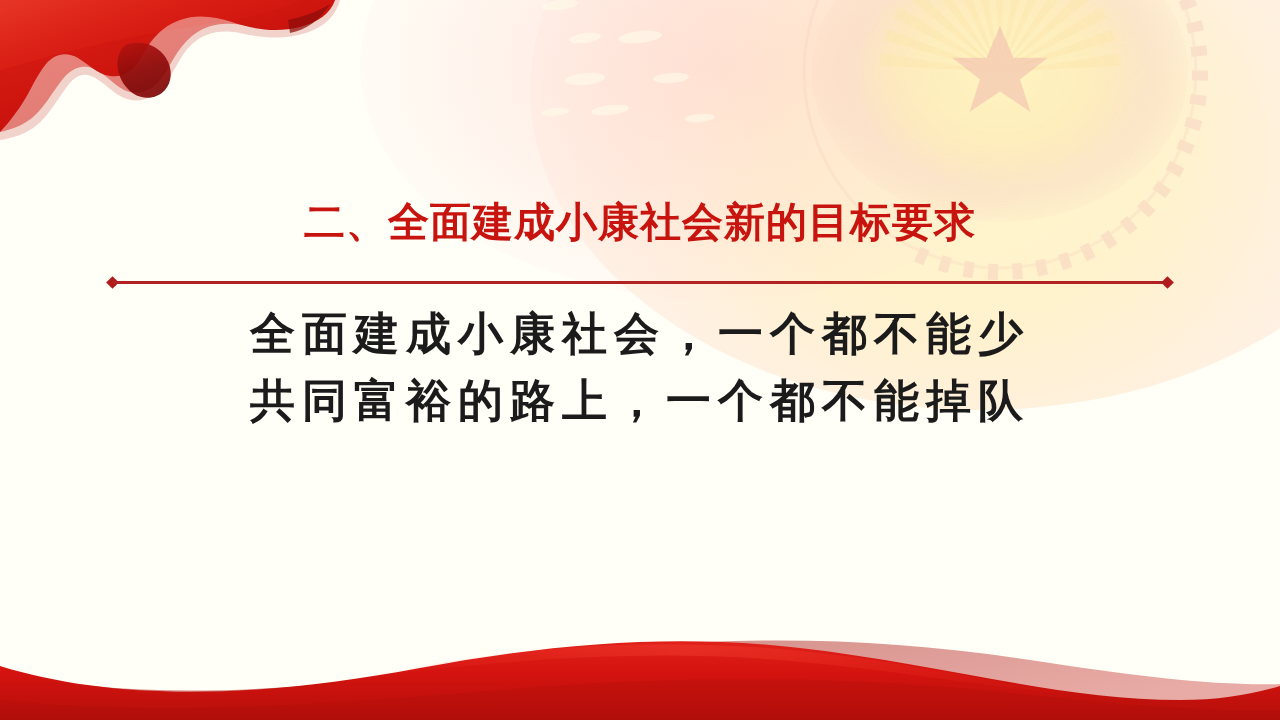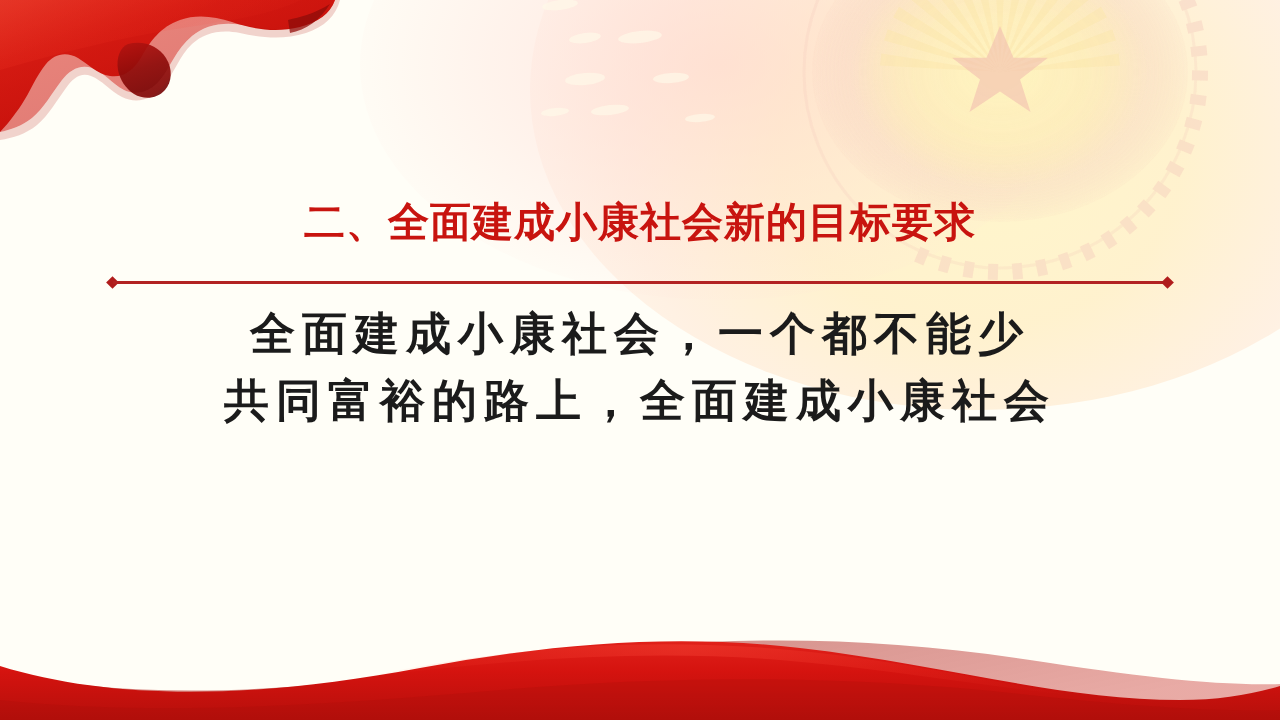--- a/index.html
+++ b/index.html
@@ -300,21 +300,21 @@
   </div>
 
   <div class="divider">
     <span class="divider-dot left"></span>
     <span class="divider-line"></span>
     <span class="divider-dot right"></span>
   </div>
 
   <div class="body-wrap">
     <p class="body-line">全面建成小康社会，一个都不能少</p>
-    <p class="body-line">共同富裕的路上，全面建成小康社会</p>
+    <p class="body-line">共同富裕的路上，一个都不能掉队</p>
   </div>
 
   <svg class="layer" viewBox="0 0 1280 720" preserveAspectRatio="none">
     <defs>
       <linearGradient id="waveGrad" x1="0%" y1="0%" x2="0%" y2="100%">
         <stop offset="0%" stop-color="#E0211A"></stop>
         <stop offset="38%" stop-color="#D5130F"></stop>
         <stop offset="100%" stop-color="#B50F0B"></stop>
       </linearGradient>
       <linearGradient id="waveGrad2" x1="0%" y1="0%" x2="100%" y2="30%">

